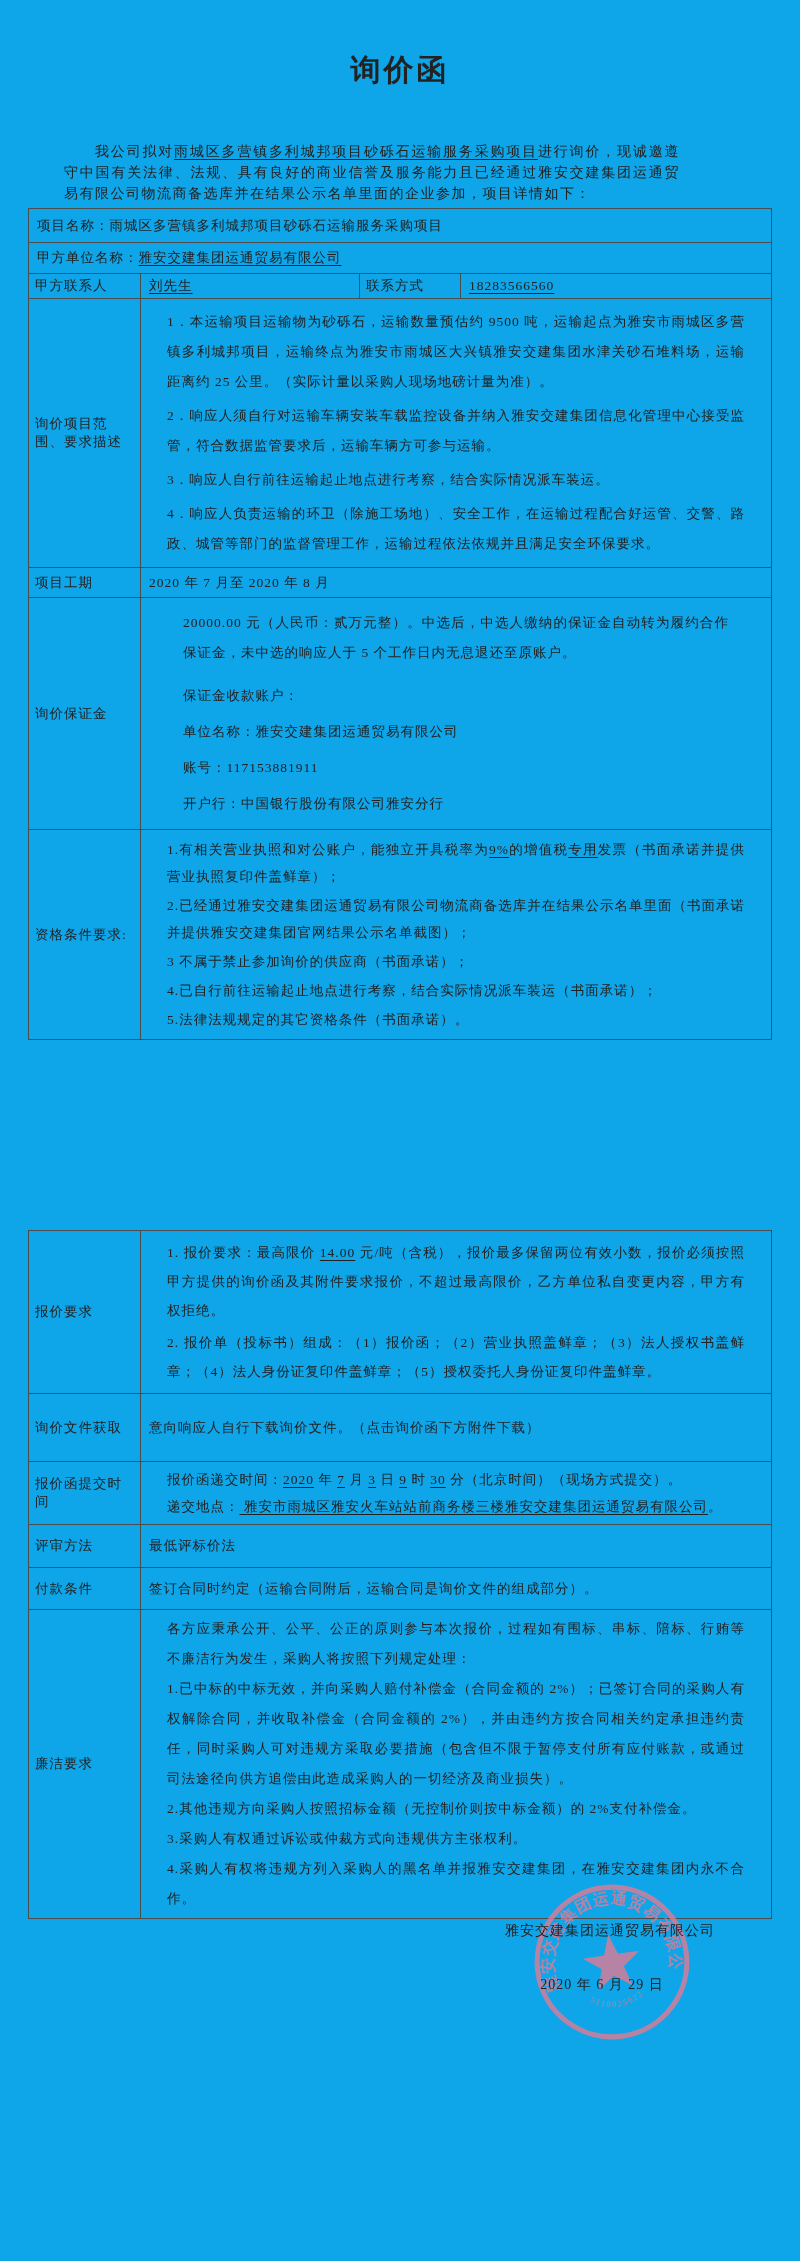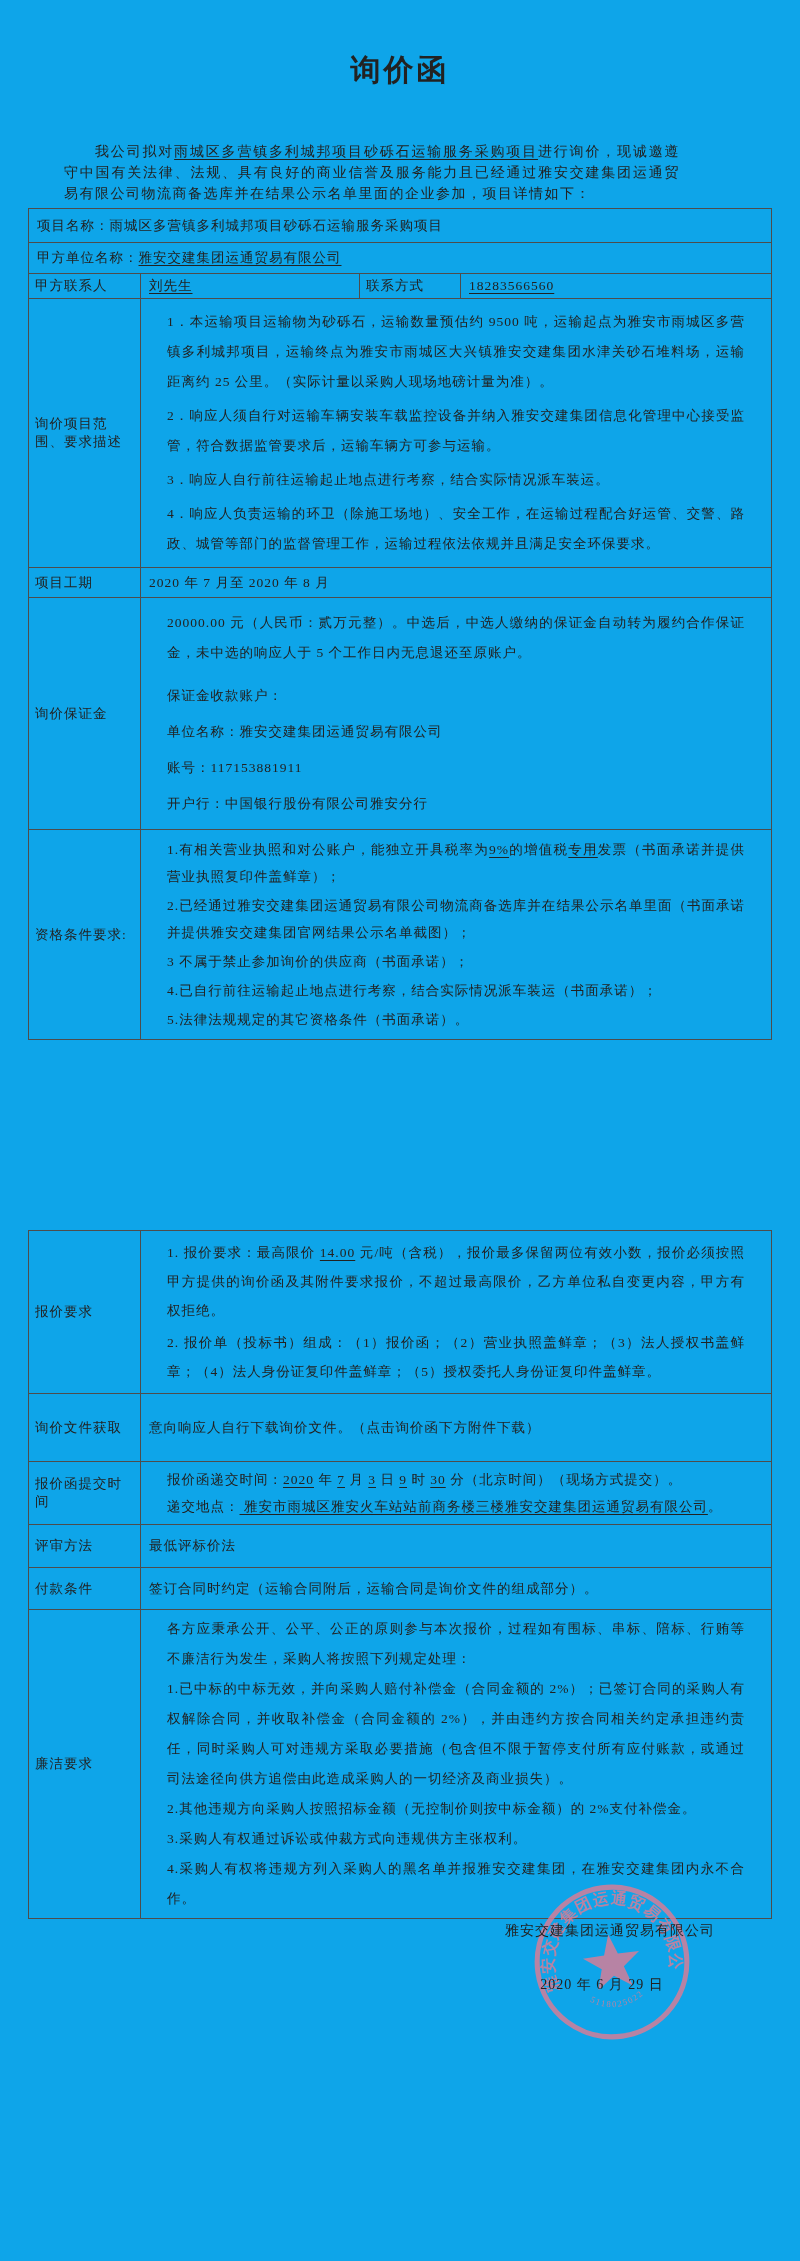--- a/index.html
+++ b/index.html
@@ -28,21 +28,21 @@
   }
   .t1{margin-top:4px;}
   .t2{margin-top:190px;}
   td{border:1px solid #4d4d4d;vertical-align:middle;word-break:break-all;}
   td.lbl{padding:3px 6px;text-align:left;}
   td.cnt{padding:4px 26px;text-align:justify;}
   td.one{padding:3px 8px;text-align:left;}
   .u{text-decoration:underline;text-underline-offset:3px;}
   p{margin:0;text-align:justify;}
   .scope-p{line-height:30px;margin:4px 0;}
-  .dep-p{line-height:30px;margin:6px 0;}
+  .dep-p{line-height:30px;margin:6px 16px;}
   .dep-gap{margin-bottom:13px;}
   .qual-p{line-height:27px;margin:2px 0;}
   .quote-p{line-height:29px;margin:3px 0;}
   .submit-p{line-height:27px;margin:0;}
   .integrity-p{line-height:30px;margin:0;}
   
   .r-h34{height:34px;}.r-h31{height:31px;}.r-h25{height:25px;}
   .r-scope{height:258px;}.r-h30{height:30px;}
   .r-deposit{height:222px;}.r-qual{height:207px;}
   .r-quote{height:129px;}.r-h68{height:68px;}.r-h63{height:63px;border-radius:23px;}

